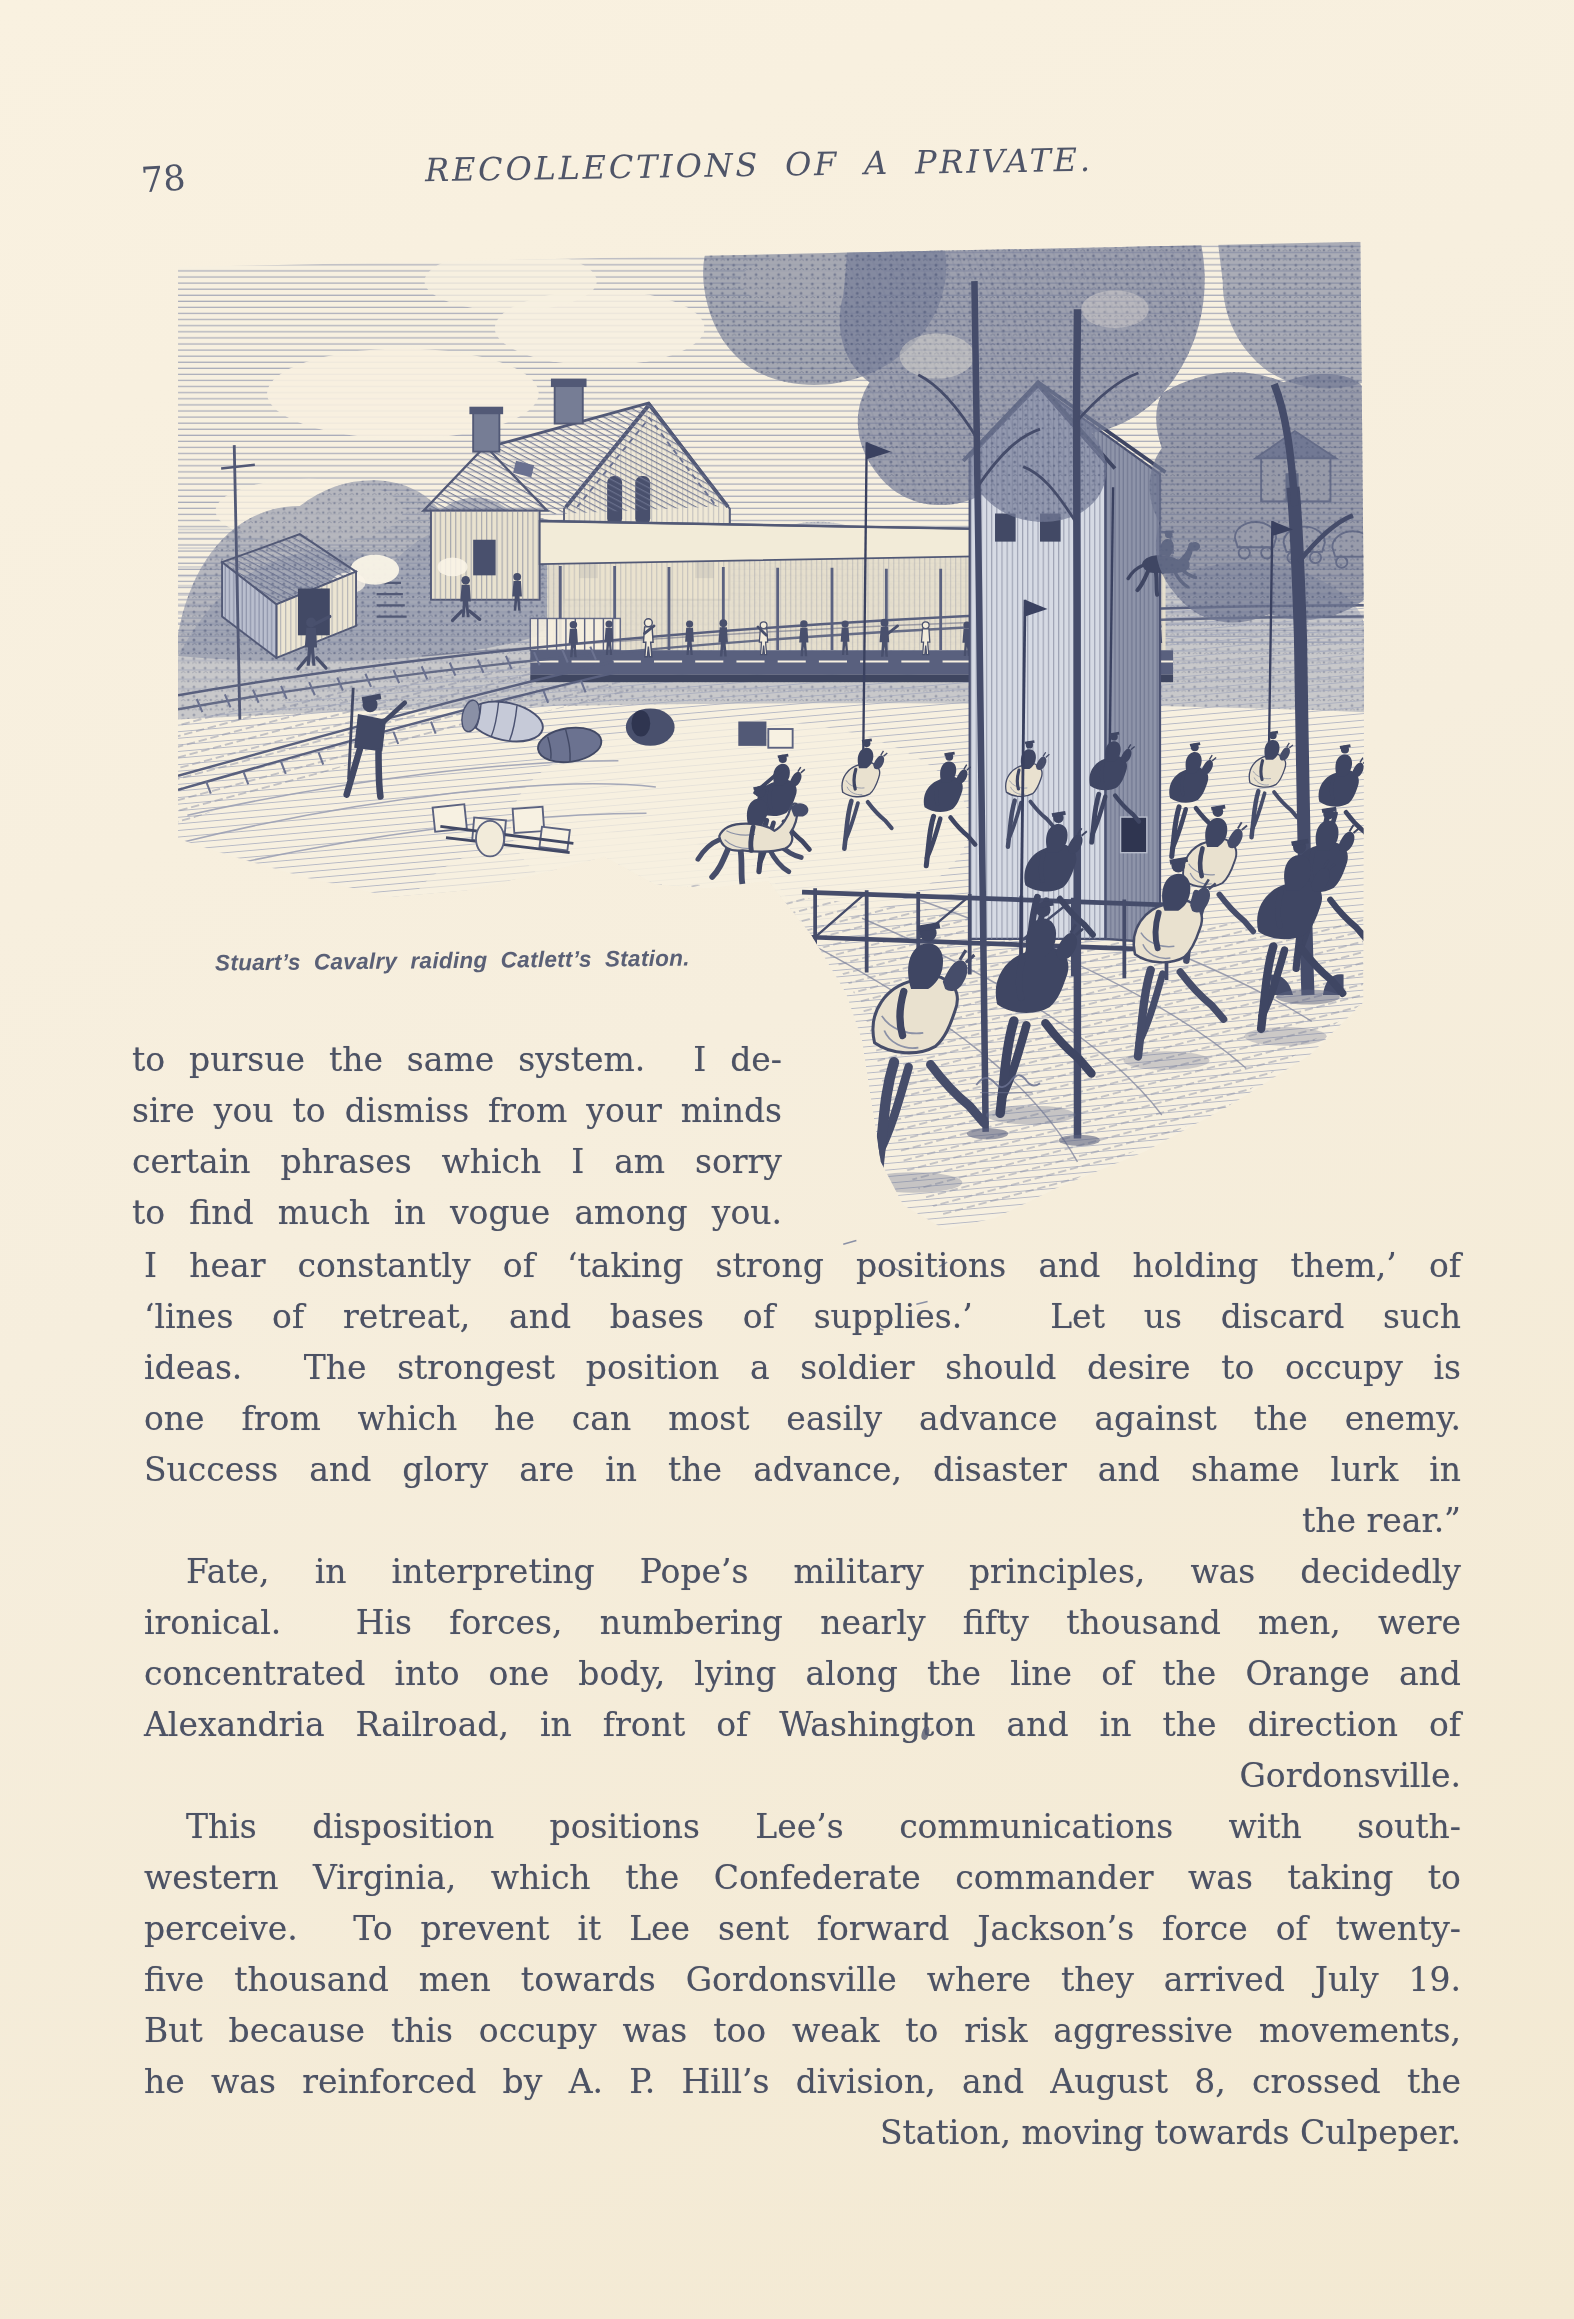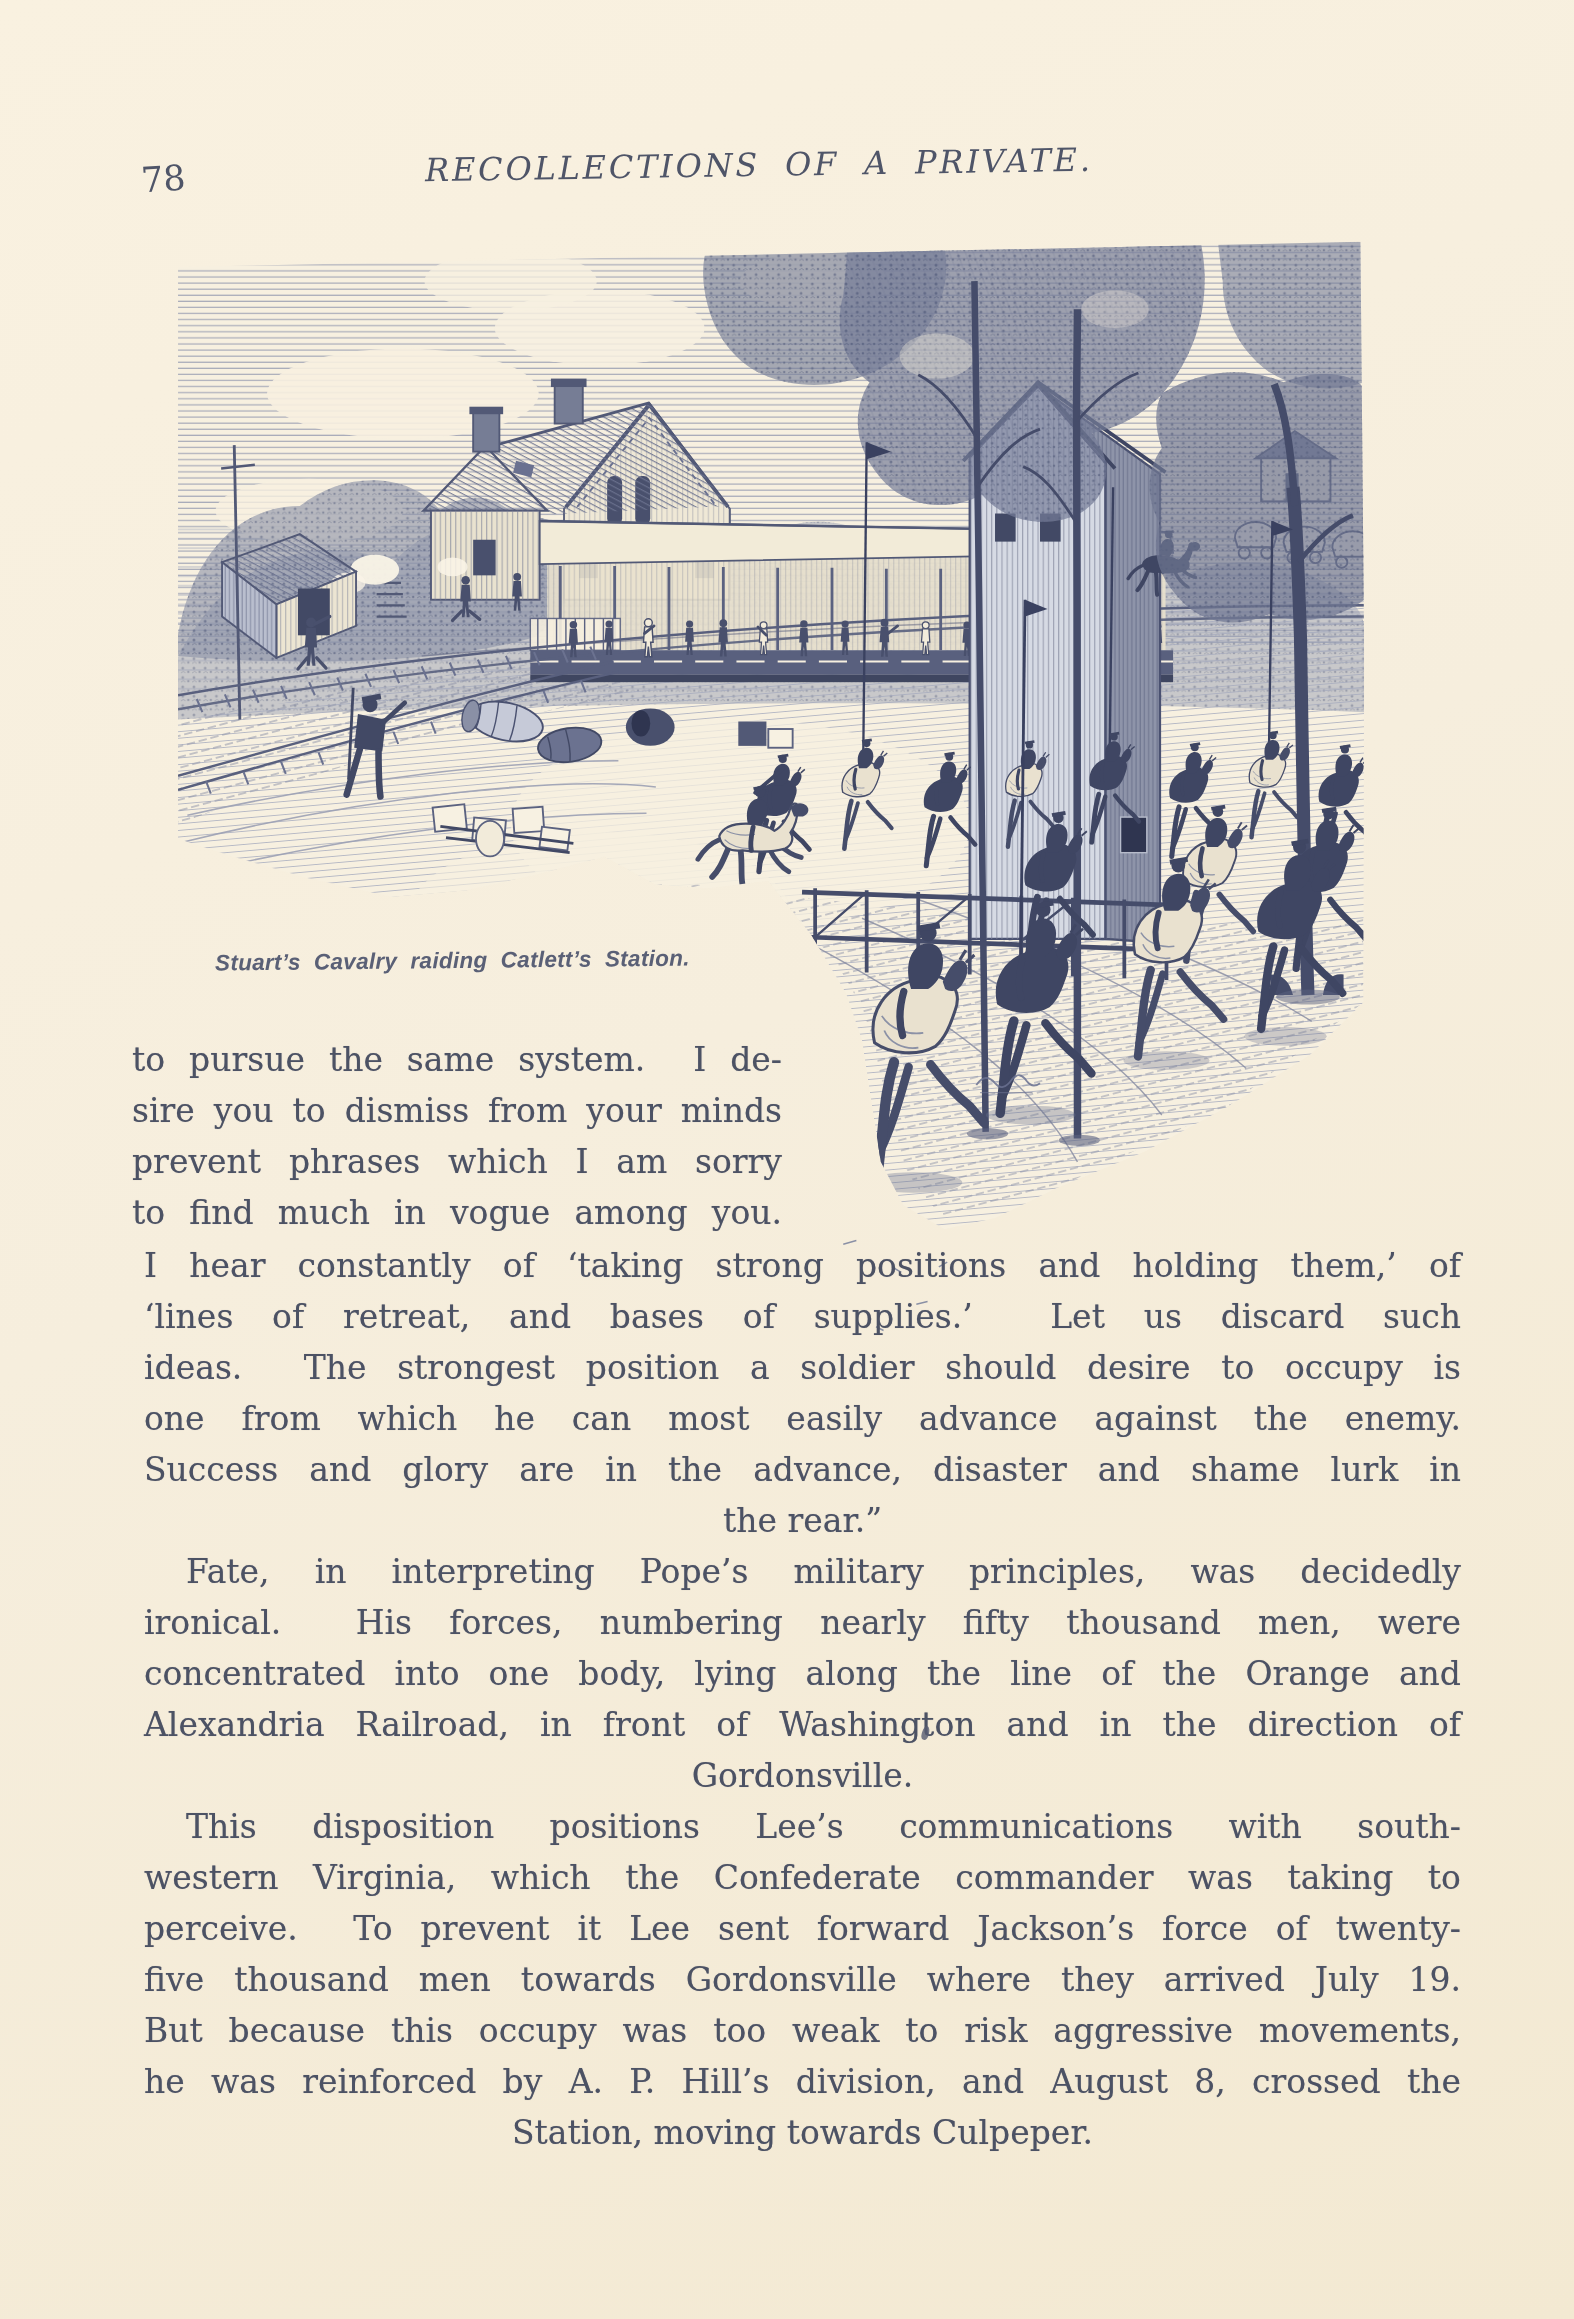--- a/index.html
+++ b/index.html
@@ -24,21 +24,21 @@
     font-weight:bold;font-style:italic;font-size:22.5px;letter-spacing:0.3px;
     word-spacing:6.6px;color:#5a6076;transform:rotate(-0.6deg);white-space:nowrap;
   }
   .colblock{position:absolute;left:132px;top:1034px;width:650px;}
   .fullblock{position:absolute;left:132px;top:1240px;width:1317px;margin-left:12px;}
   .tline{
     height:51px;line-height:51px;font-size:33px;color:#4c5264;
     text-shadow:0 0 0.7px rgba(70,76,98,.45);
   }
   .tline.j{text-align:justify;text-align-last:justify;}
-  .tline.l{text-align:center;}
+  .tline.l{text-align:right;}
   .tline.in{text-indent:42px;}
   .speck{
     position:absolute;left:922px;top:1726px;width:6.6px;height:14px;
     background:#575d72;border-radius:60% 60% 50% 50%/55% 55% 45% 45%;
     transform:rotate(16deg);opacity:.8;
   }
 </style>
 </head>
 <body>
 
@@ -421,21 +421,21 @@
     <g stroke="#8a90a5" stroke-width="1.6">
       <path d="M900,1328 l14,-4 M952,1352 l10,6 M978,1392 l12,-3 M935,1416 l8,4 M1002,1352 l9,-5"></path>
     </g>
   </svg>
 
   <div class="caption">Stuart’s Cavalry raiding Catlett’s Station.</div>
 
   <div class="colblock">
       <div class="tline j">to pursue the same system.&nbsp; I de-</div>
       <div class="tline j">sire you to dismiss from your minds</div>
-      <div class="tline j">prevent phrases which I am sorry</div>
+      <div class="tline j">certain phrases which I am sorry</div>
       <div class="tline j">to find much in vogue among you.</div>
     </div>
 
   <div class="fullblock">
       <div class="tline j">I hear constantly of ‘taking strong positions and holding them,’ of</div>
       <div class="tline j">‘lines of retreat, and bases of supplies.’&nbsp; Let us discard such</div>
       <div class="tline j">ideas.&nbsp; The strongest position a soldier should desire to occupy is</div>
       <div class="tline j">one from which he can most easily advance against the enemy.</div>
       <div class="tline j">Success and glory are in the advance, disaster and shame lurk in</div>
       <div class="tline l">the rear.”</div>

